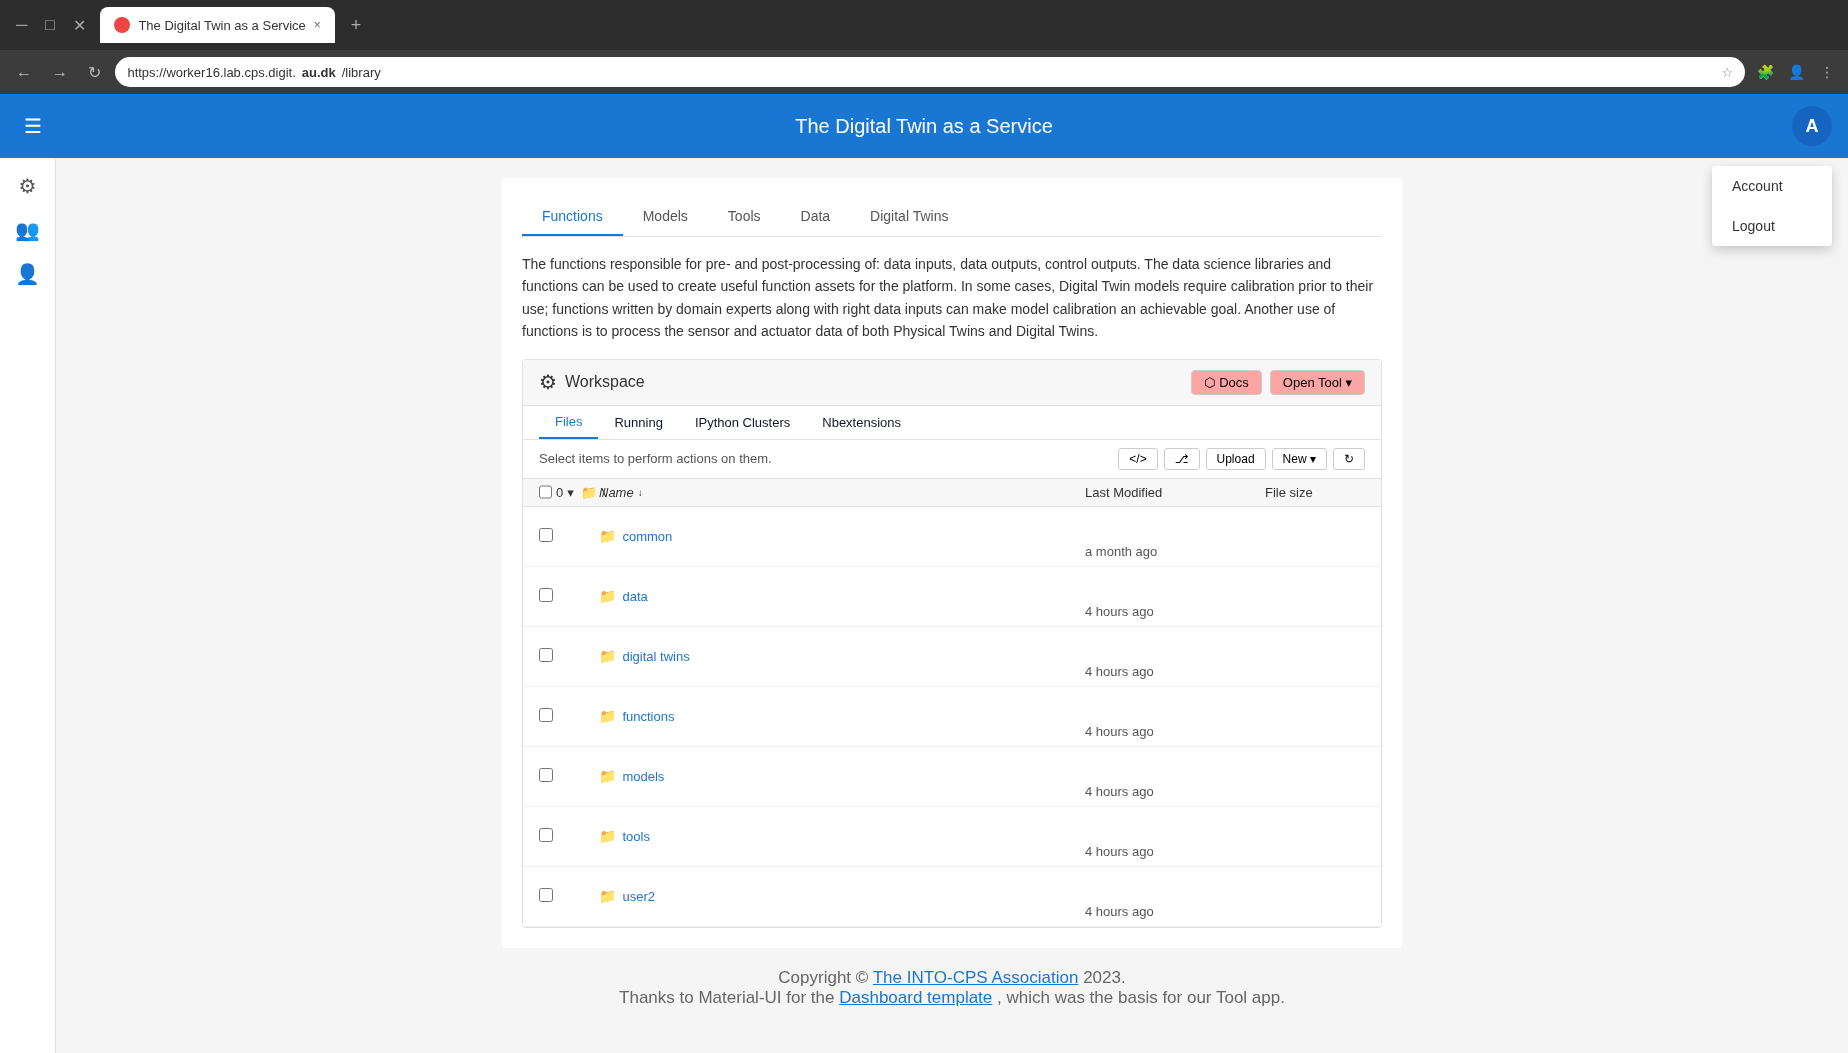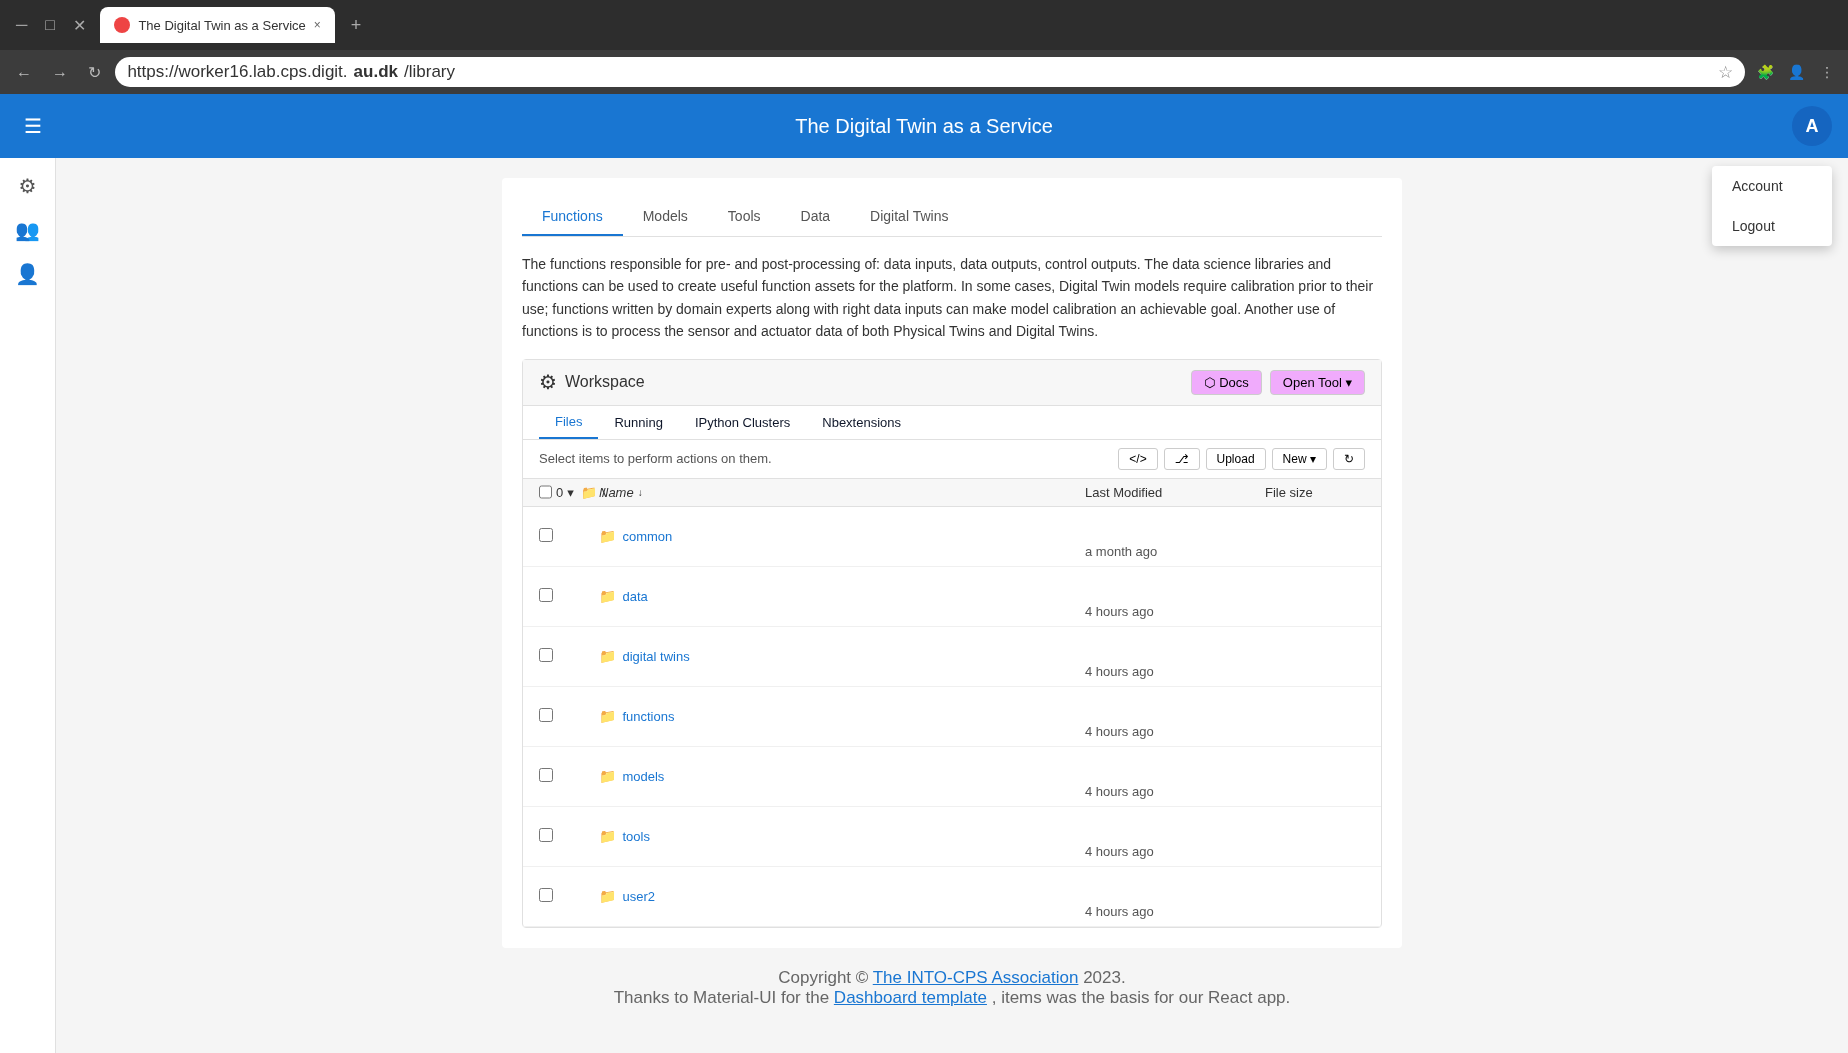--- a/index.html
+++ b/index.html
@@ -41,21 +41,21 @@
     }
     .nav-btn { background: none; border: none; color: #bbb; font-size: 16px; cursor: pointer; padding: 4px 6px; }
     .address-bar {
       flex: 1;
       background: #fff;
       border-radius: 20px;
       height: 30px;
       display: flex;
       align-items: center;
       padding: 0 12px;
-      font-size: 17px;
+      font-size: 13px;
       gap: 6px;
     }
     .browser-icons { display: flex; align-items: center; gap: 6px; }
     .browser-icon-btn { background: none; border: none; color: #bbb; cursor: pointer; font-size: 14px; padding: 2px 4px; }
 
     
     .app-header {
       background: #1976d2;
       height: 64px;
       display: flex;
@@ -176,21 +176,21 @@
       gap: 8px;
       font-size: 16px;
       font-weight: 500;
     }
     .workspace-icon { font-size: 20px; }
     .workspace-actions { display: flex; gap: 8px; }
     .ws-btn {
       padding: 4px 12px;
       border: 1px solid #ccc;
       border-radius: 4px;
-      background: #f0abfc;
+      background: #fca5a5;
       cursor: pointer;
       font-size: 13px;
       display: flex;
       align-items: center;
       gap: 4px;
     }
 
     
     .inner-tabs {
       display: flex;
@@ -486,18 +486,18 @@
 
       <div class="app-footer">
         <div>
           <span>Copyright © </span>
           <span class="footer-link">The INTO-CPS Association</span>
           <span> 2023.</span>
         </div>
         <div>
           <span>Thanks to Material-UI for the </span>
           <span class="footer-link">Dashboard template</span>
-          <span>, items was the basis for our React app.</span>
+          <span>, which was the basis for our Tool app.</span>
         </div>
       </div>
     </div>
   </div>
 </div>
 
 </body></html>

